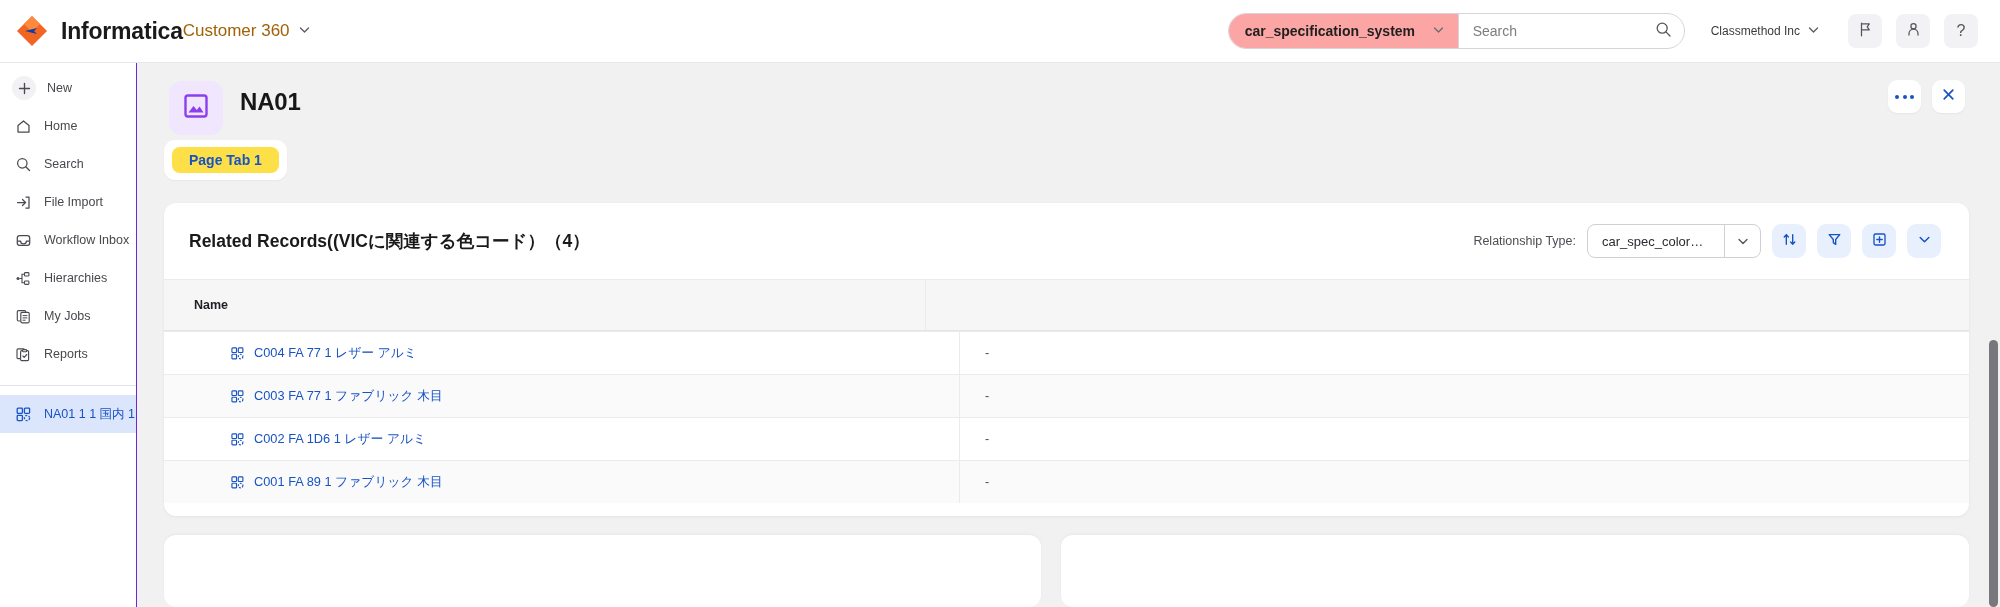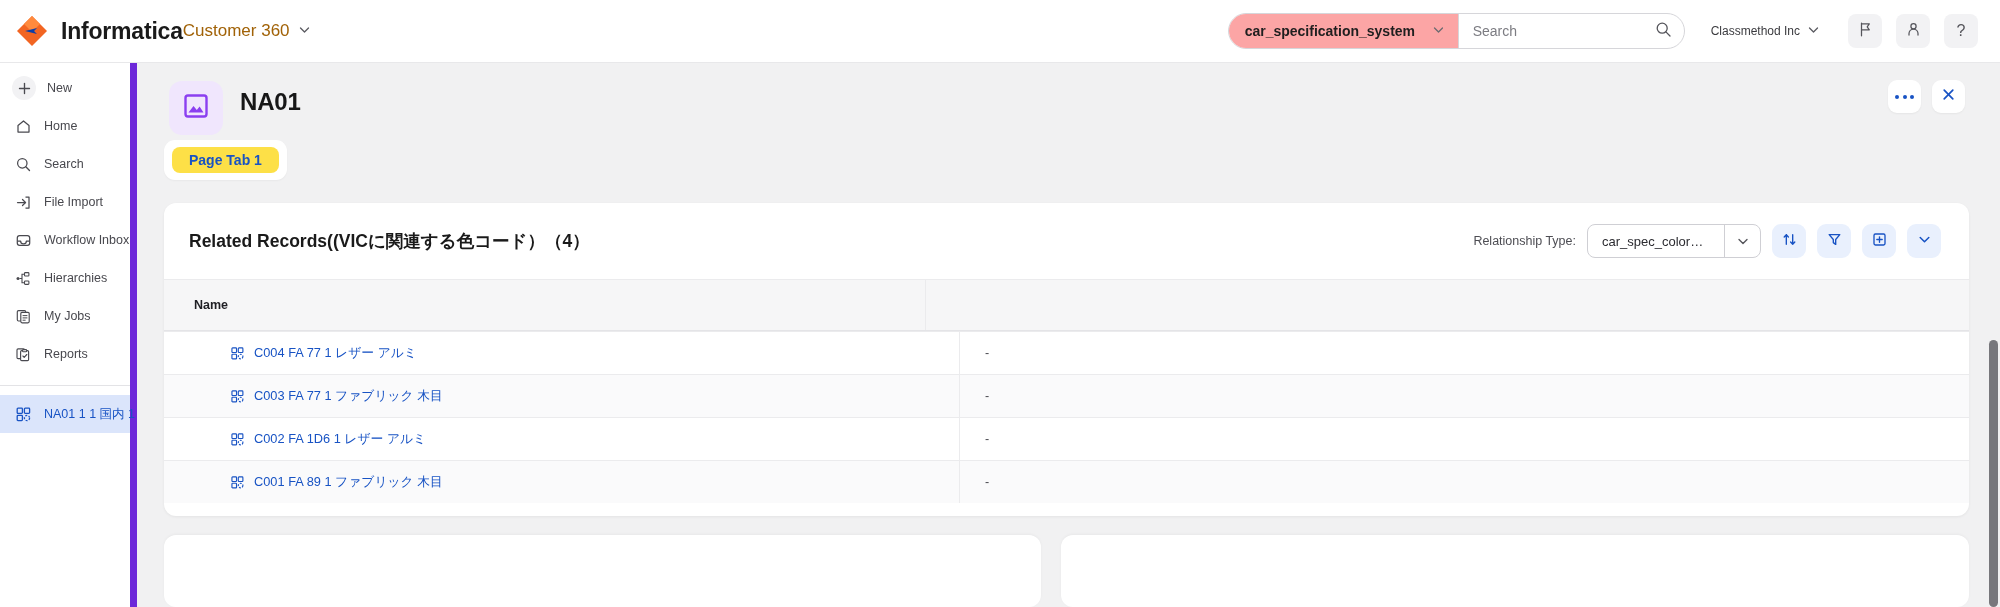--- a/index.html
+++ b/index.html
@@ -69,21 +69,21 @@
     background: #f2f2f4; display: flex; align-items: center; justify-content: center;
     margin-left: 14px; cursor: pointer; flex: 0 0 auto;
   }
   .icon-btn.first { margin-left: 28px; }
 
   
   .sidebar {
     position: absolute; top: 63px; left: 0;
     width: 137px; height: 544px;
     background: #ffffff;
-    border-right: 7px solid #6d28d9;
+    border-right: 1px solid #6d28d9;
     padding-top: 6px;
   }
   .nav-item {
     display: flex; align-items: center;
     height: 38px; padding-left: 14px;
     cursor: pointer; position: relative;
   }
   .nav-item .nav-ico {
     width: 19px; height: 19px; flex: 0 0 auto;
     display: flex; align-items: center; justify-content: center;

